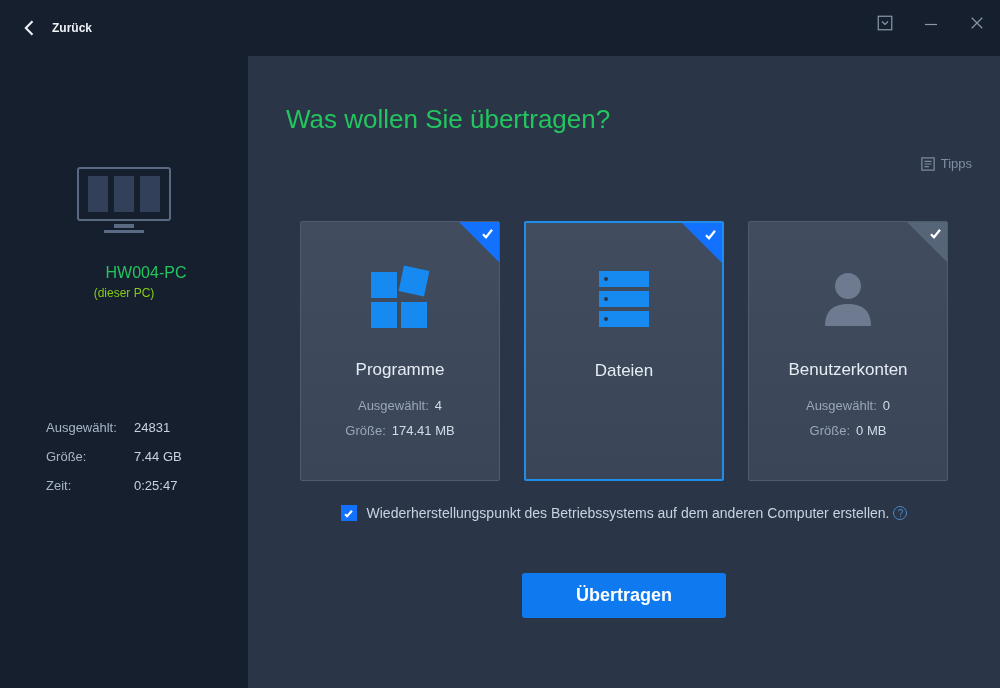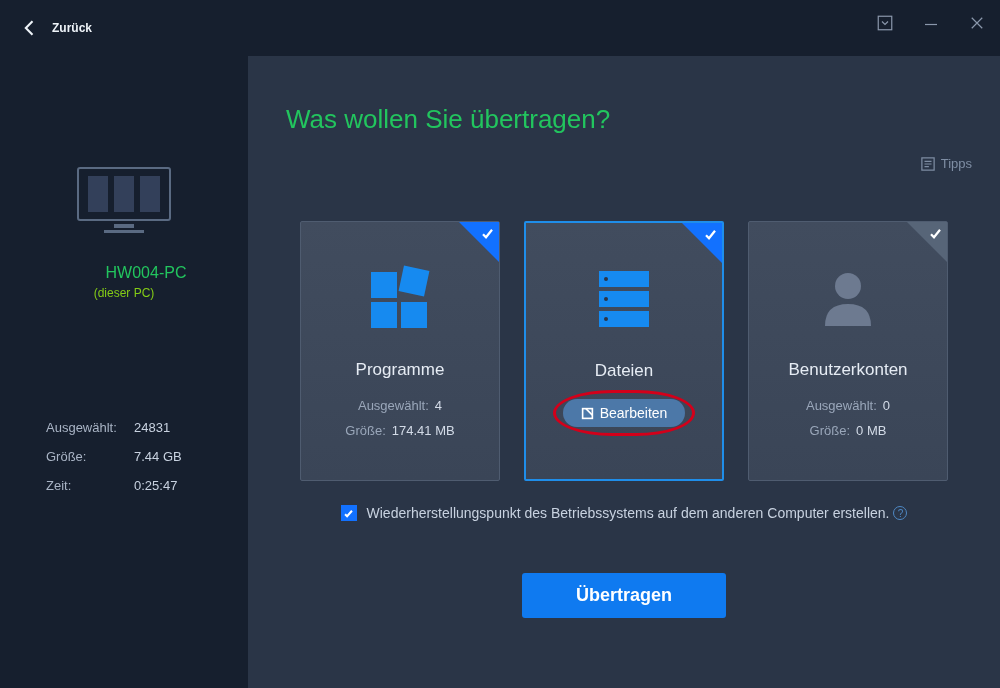--- a/index.html
+++ b/index.html
@@ -336,28 +336,20 @@
           <svg viewBox="0 0 70 70">
             <rect x="10" y="6" width="50" height="16" fill="#168af0"></rect>
             <rect x="10" y="26" width="50" height="16" fill="#168af0"></rect>
             <rect x="10" y="46" width="50" height="16" fill="#168af0"></rect>
             <circle cx="17" cy="14" r="2" fill="#2a3547"></circle>
             <circle cx="17" cy="34" r="2" fill="#2a3547"></circle>
             <circle cx="17" cy="54" r="2" fill="#2a3547"></circle>
           </svg>
         </div>
         <h3>Dateien</h3>
-        <div class="edit-btn">
-          <div class="ring"></div>
-          <svg viewBox="0 0 16 16">
-              <rect x="2" y="2" width="12" height="12"></rect>
-              <path d="M6 2 L14 10"></path>
-            </svg>
-          <span>Bearbeiten</span>
-        </div>
       </div>
 
       <div class="card unchecked">
         <div class="corner">
           <div class="tri"></div>
           <svg viewBox="0 0 20 20">
               <path d="M4 11 L8 15 L16 5"></path>
             </svg>
         </div>
         <div class="iconwrap">

